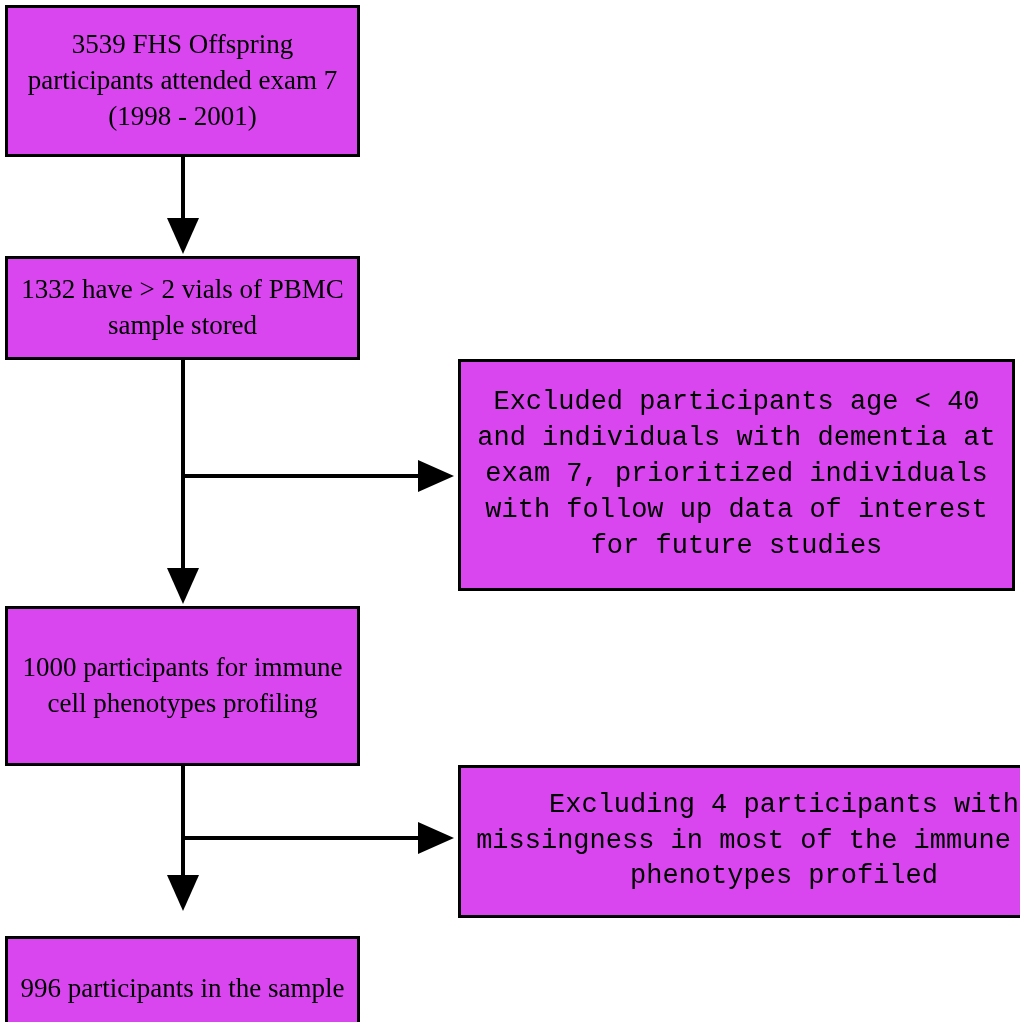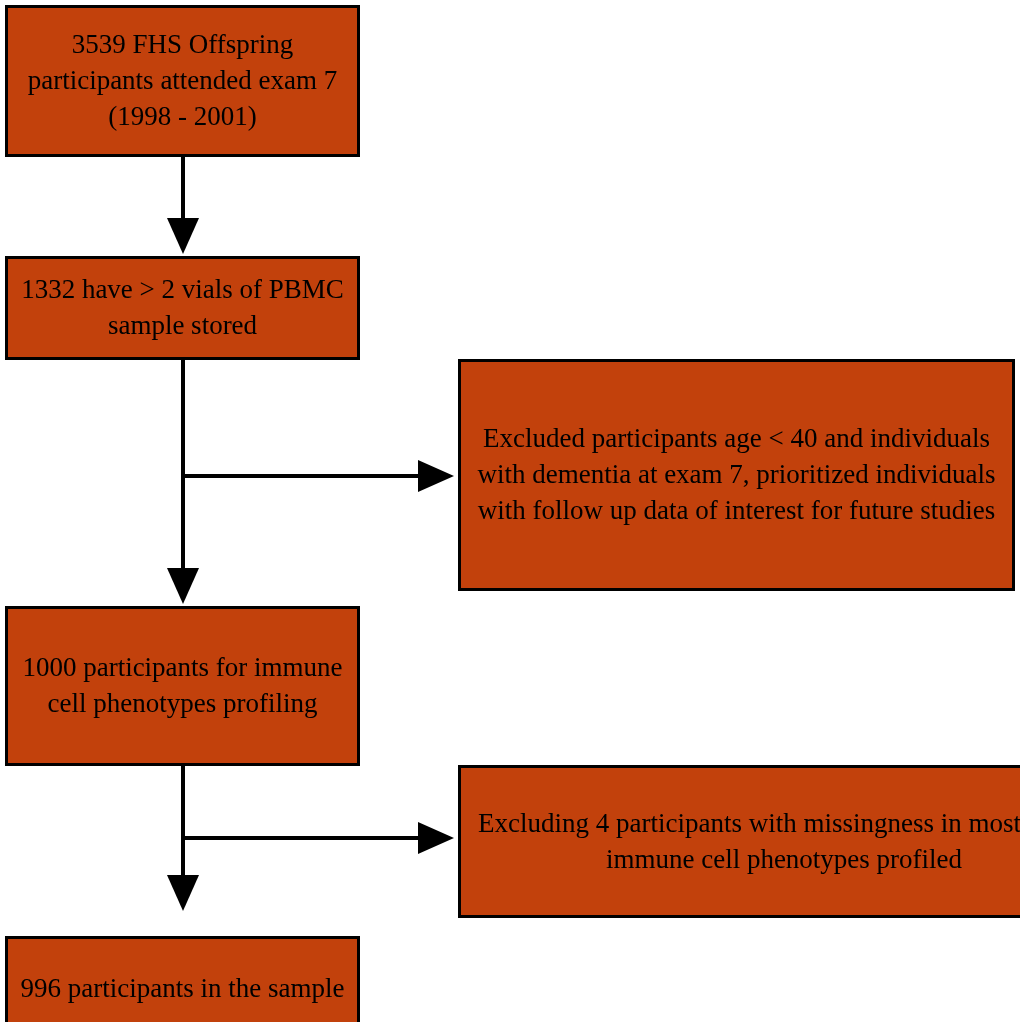--- a/index.html
+++ b/index.html
@@ -19,41 +19,42 @@
     position: absolute;
     left: 0;
     top: 0;
     width: 1020px;
     height: 1022px;
   }
   .node {
     position: absolute;
     box-sizing: border-box;
     border: 3px solid #000000;
-    background: #c2410c;
+    background: #d946ef;
     display: flex;
     align-items: center;
     justify-content: center;
     text-align: center;
   }
   .node .node-text {
     display: block;
     width: 100%;
     padding: 0 8px;
     font-size: 27px;
     line-height: 1.33;
     white-space: pre-line;
   }
   
   .node.main .node-text {
     text-align: center;
   }
   .node.side .node-text {
     text-align: center;
     font-size: 27px;
+    font-family: Liberation Mono, monospace;
   }
 
   
   #node-attended   { left: 5px;   top: 5px;   width: 355px; height: 152px; }
   #node-vials      { left: 5px;   top: 256px; width: 355px; height: 104px; }
   #node-profiling  { left: 5px;   top: 606px; width: 355px; height: 160px; align-items: center; }
   #node-sample     { left: 5px;   top: 913px; width: 355px; height: 105px; margin-top: 23px; }
   #node-excluded1  { left: 458px; top: 359px; width: 557px; height: 232px; }
   #node-excluded2  { left: 458px; top: 765px; width: 652px; height: 153px; }
 

